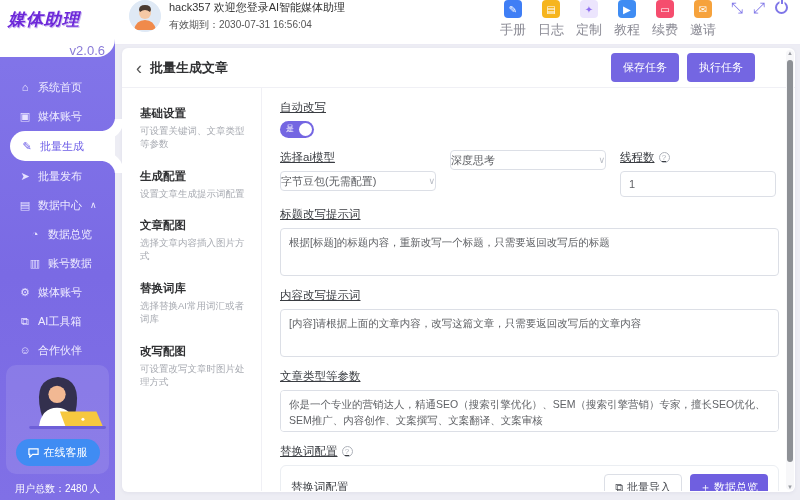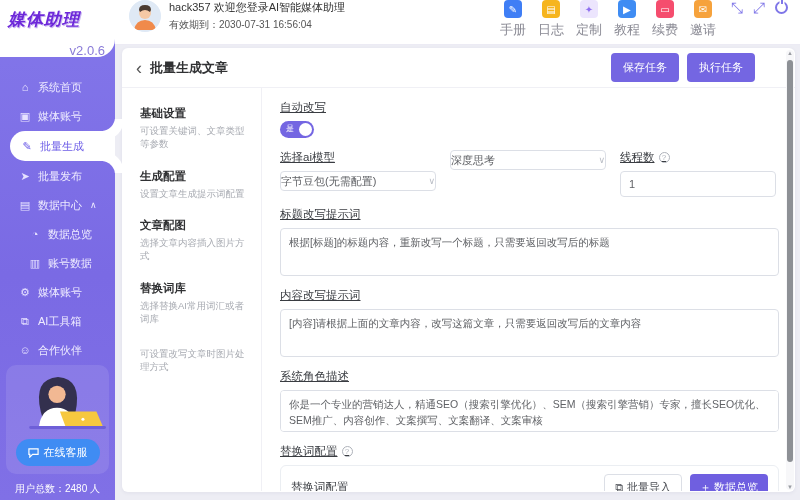--- a/index.html
+++ b/index.html
@@ -253,20 +253,21 @@
         </div>
         <div class="step">
           <div class="step-title">文章配图</div>
           <div class="step-desc">选择文章内容插入图片方式</div>
         </div>
         <div class="step">
           <div class="step-title">替换词库</div>
           <div class="step-desc">选择替换AI常用词汇或者词库</div>
         </div>
         <div class="step">
+          <div class="step-title">改写配图</div>
           <div class="step-desc">可设置改写文章时图片处理方式</div>
         </div>
       </div>
 
       <div class="form">
         <div class="f-label">自动改写</div>
         <div class="toggle">
           <span class="toggle-txt">是</span>
           <span class="toggle-knob"></span>
         </div>
@@ -293,21 +294,21 @@
             <input class="t-input" value="1" style="">
           </div>
         </div>
 
         <div class="f-label">标题改写提示词</div>
         <textarea class="f-textarea ta-1" style="">根据[标题]的标题内容，重新改写一个标题，只需要返回改写后的标题</textarea>
 
         <div class="f-label">内容改写提示词</div>
         <textarea class="f-textarea ta-1" style="">[内容]请根据上面的文章内容，改写这篇文章，只需要返回改写后的文章内容</textarea>
 
-        <div class="f-label">系统角色描述</div>
+        <div class="f-label">文章类型等参数</div>
         <textarea class="f-textarea ta-3" style="">你是一个专业的营销达人，精通SEO（搜索引擎优化）、SEM（搜索引擎营销）专家，擅长SEO优化、SEM推广、内容创作、文案撰写、文案翻译、文案审核</textarea>
 
         <div class="f-label">
           <span>替换词配置</span>
           <span class="q-icon">?</span>
         </div>
         <div class="rw-panel">
           <div class="rw-head">
             <span class="rw-title">替换词配置</span>
             <button class="import-btn">

